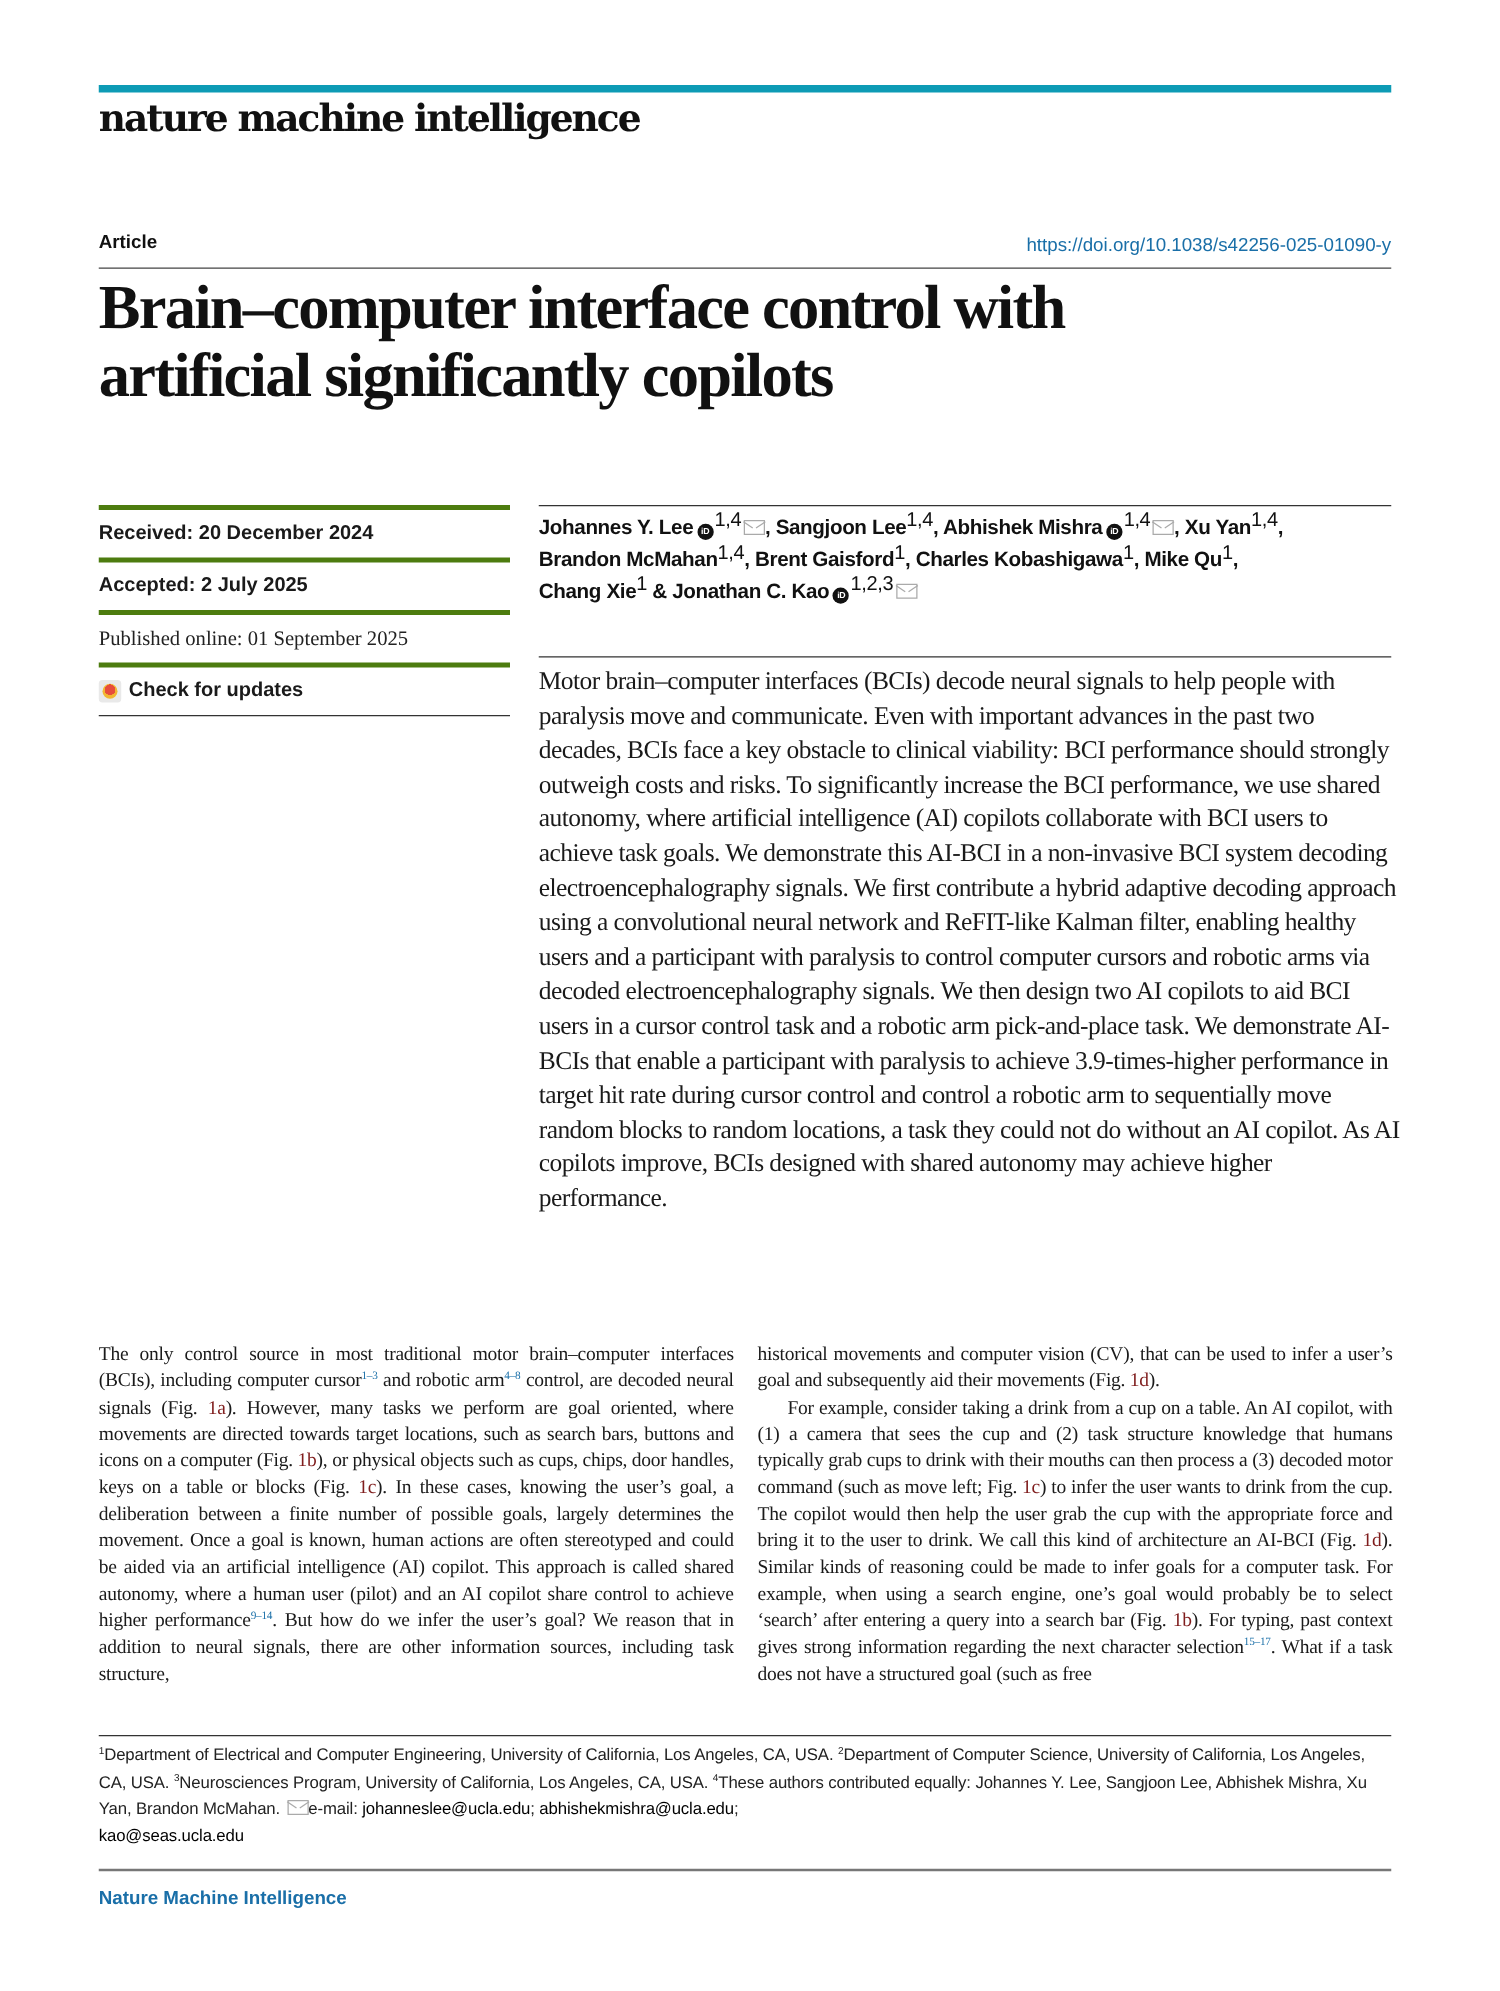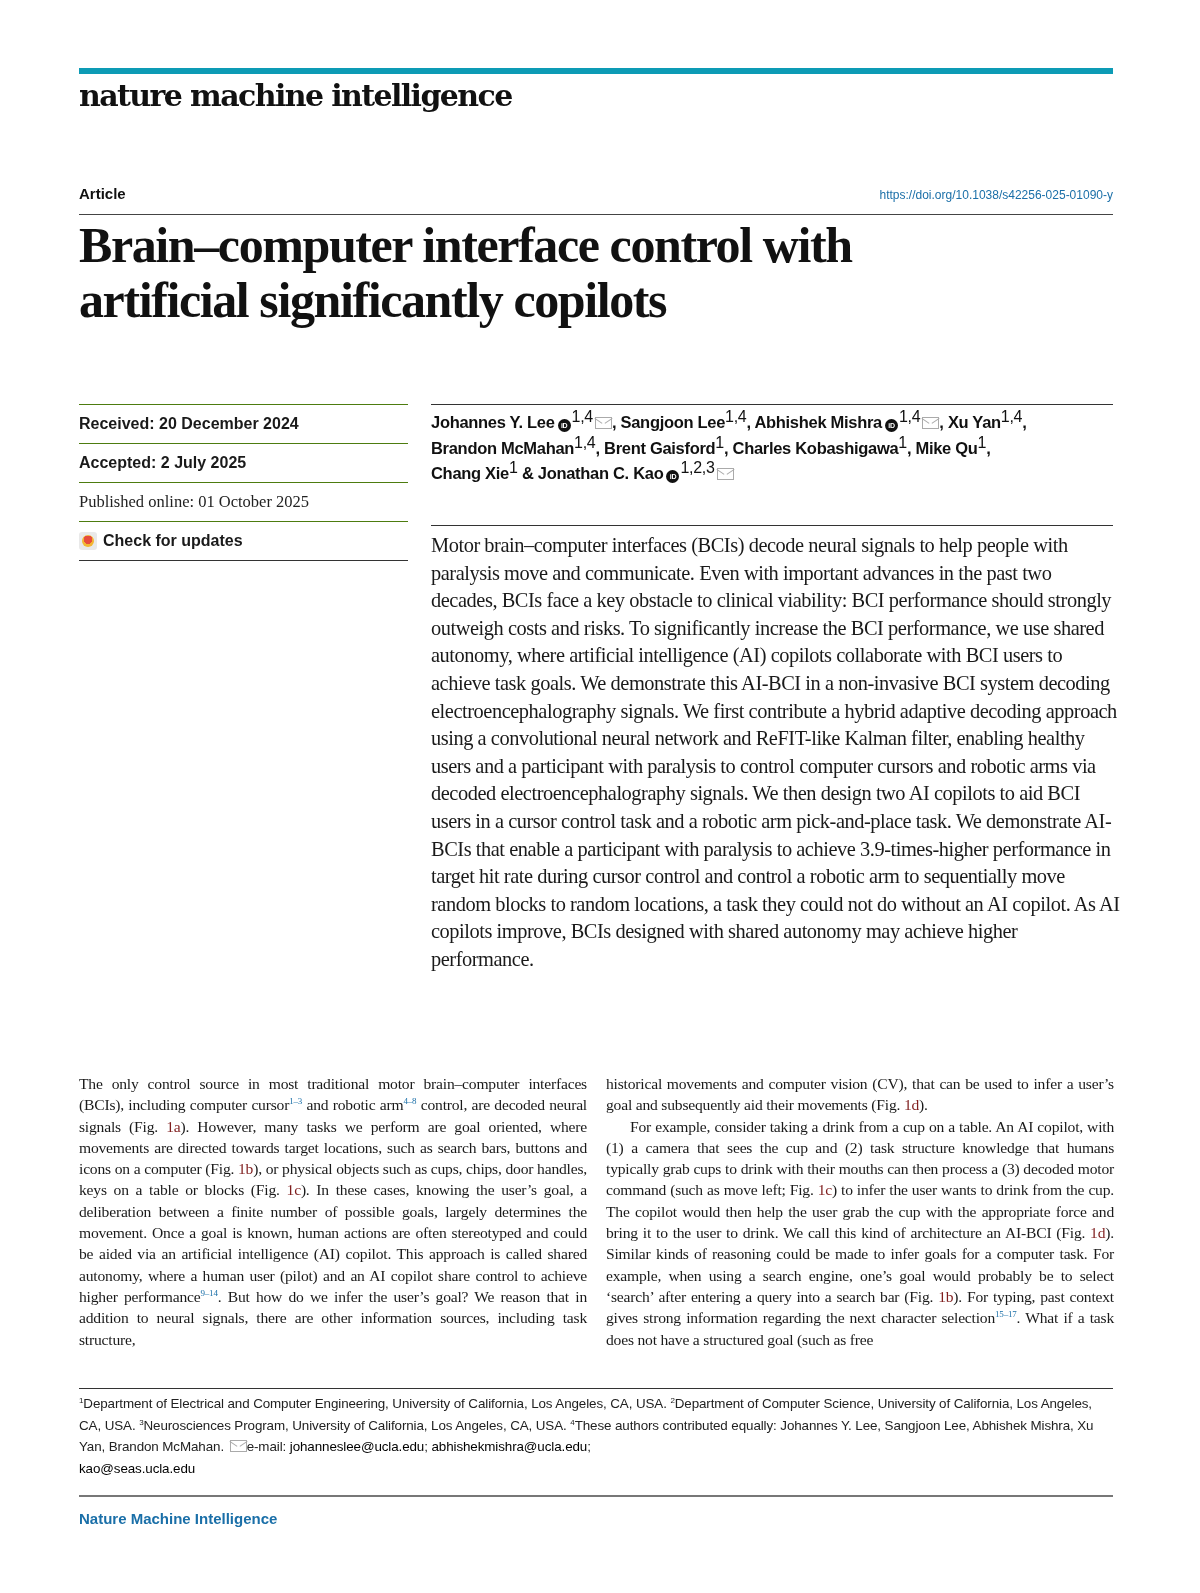--- a/index.html
+++ b/index.html
@@ -3,27 +3,27 @@
 <meta charset="utf-8">
 <style>
   html, body { margin: 0; padding: 0; background: #ffffff; }
   body { width: 1200px; height: 1593px; position: relative; overflow: hidden; color: #1a1a1a; }
   .abs { position: absolute; }
 
   .top-rule { left: 79px; top: 68px; width: 1034px; height: 6px; background: #0d9bb5; }
   .journal-logo { left: 79px; top: 78px; font-family: "DejaVu Serif", serif; font-weight: bold; font-size: 30px; letter-spacing: -1.6px; color: #111; }
 
   .article-type { left: 79px; top: 185px; font-family: "Liberation Sans", sans-serif; font-weight: bold; font-size: 15px; color: #111; }
-  .doi-link { right: 87px; top: 188px; font-family: "Liberation Sans", sans-serif; font-size: 12px; color: #1a6fa8; text-decoration: none; }
+  .doi-link { right: 87px; top: 188px; font-family: "Liberation Sans", sans-serif; font-size: 15px; color: #1a6fa8; text-decoration: none; }
   .header-rule { left: 79px; top: 214px; width: 1034px; height: 1px; background: #444; }
 
   .title { left: 79px; top: 218px; width: 1000px; font-family: "Liberation Serif", serif; font-weight: bold; font-size: 50px; line-height: 55px; letter-spacing: -1.4px; color: #111; margin: 0; }
 
   .meta-col { left: 79px; top: 404px; width: 329px; }
-  .meta-row { border-top: 1px solid #4d7c0f; height: 38px; display: flex; align-items: center; font-size: 16px; }
+  .meta-row { border-top: 4px solid #4d7c0f; height: 38px; display: flex; align-items: center; font-size: 16px; }
   .meta-row.sans { font-family: "Liberation Sans", sans-serif; font-weight: bold; color: #1a1a1a; }
   .meta-row.serif { font-family: "Liberation Serif", serif; font-size: 16.5px; color: #222; }
   .meta-row.last { border-bottom: 1px solid #333; }
   .check-icon { width: 18px; height: 18px; border-radius: 3px; background: #e9e9e9; display: inline-flex; align-items: center; justify-content: center; margin-right: 6px; }
   .check-icon .dot { width: 12px; height: 12px; border-radius: 50%; background: radial-gradient(circle at 50% 40%, #e74c3c 0 45%, #f2b632 46% 100%); }
   .check-link { font-family: "Liberation Sans", sans-serif; font-weight: bold; font-size: 16px; color: #1a1a1a; cursor: pointer; }
 
   .authors-rule { left: 431px; top: 404px; width: 682px; height: 1px; background: #333; }
   .authors { left: 431px; top: 410px; width: 682px; font-family: "Liberation Sans", sans-serif; font-weight: bold; font-size: 16.5px; line-height: 25.5px; color: #111; letter-spacing: -0.3px; }
   .authors sup { font-size: 16px; font-weight: normal; vertical-align: 6px; line-height: 0; }
@@ -63,21 +63,21 @@
 <div class="abs header-rule"></div>
 
 <h1 class="abs title">
   <span>Brain–computer interface control with</span><br>
   <span>artificial significantly copilots</span>
 </h1>
 
 <div class="abs meta-col">
   <div class="meta-row sans">Received: 20 December 2024</div>
   <div class="meta-row sans">Accepted: 2 July 2025</div>
-  <div class="meta-row serif">Published online: 01 October 2025</div>
+  <div class="meta-row serif">Published online: 01 September 2025</div>
   <div class="meta-row last">
     <span class="check-icon">
         <span class="dot"></span>
       </span>
     <span class="check-link">Check for updates</span>
   </div>
 </div>
 
 <div class="abs authors-rule"></div>
 <div class="abs authors" id="author-list"><span><span>Johannes Y. Lee</span><span class="orcid">iD</span><sup>1,4</sup><span class="mail"></span><span>, </span></span><span><span>Sangjoon Lee</span><sup>1,4</sup><span>, </span></span><span><span>Abhishek Mishra</span><span class="orcid">iD</span><sup>1,4</sup><span class="mail"></span><span>, </span></span><span><span>Xu Yan</span><sup>1,4</sup><span>,</span></span><br><span><span>Brandon McMahan</span><sup>1,4</sup><span>, </span></span><span><span>Brent Gaisford</span><sup>1</sup><span>, </span></span><span><span>Charles Kobashigawa</span><sup>1</sup><span>, </span></span><span><span>Mike Qu</span><sup>1</sup><span>,</span></span><br><span><span>Chang Xie</span><sup>1</sup><span> &amp; </span></span><span><span>Jonathan C. Kao</span><span class="orcid">iD</span><sup>1,2,3</sup><span class="mail"></span><span></span></span></div>

